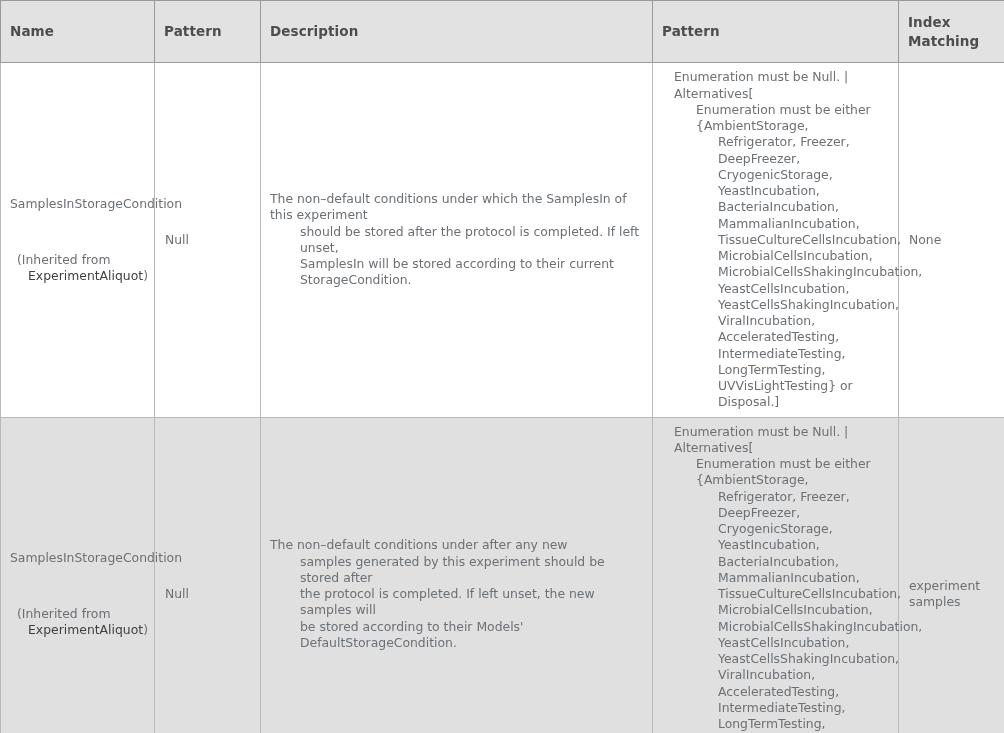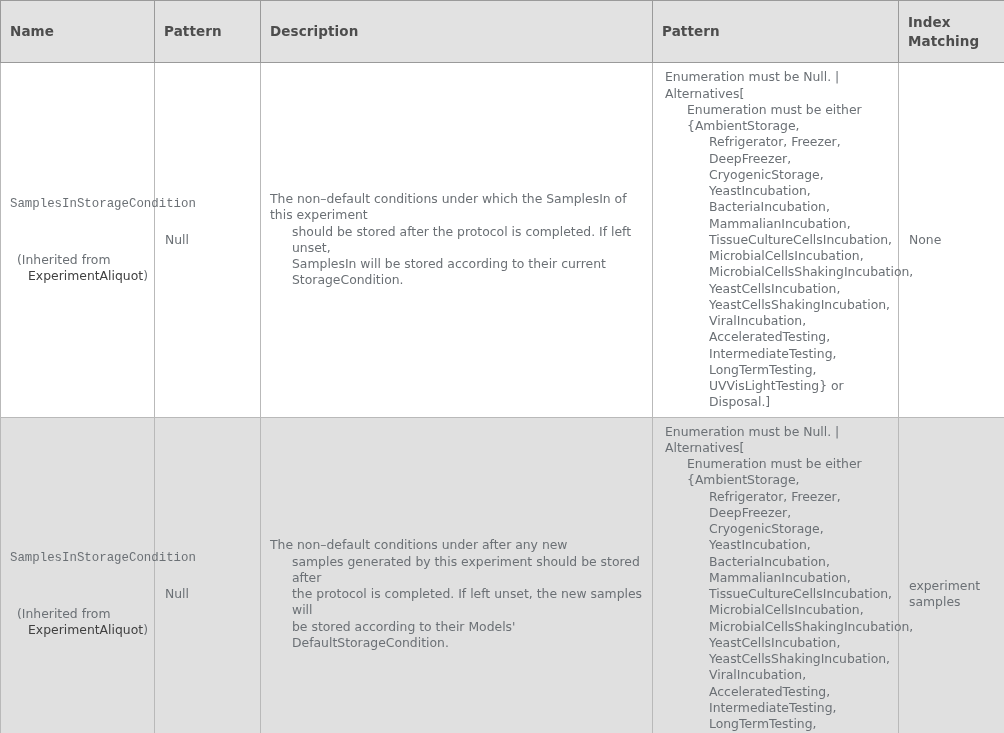--- a/index.html
+++ b/index.html
@@ -67,21 +67,20 @@
     background: #e0e0e0;
     border-color: #b9b9b9;
   }
 
   td.cell-name {
     padding-left: 9px;
   }
   .name-main {
     display: block;
     margin-bottom: 2px;
-    font-family: Liberation Mono, monospace;
   }
   .name-inherit {
     display: block;
     padding-left: 7px;
     text-indent: 0;
     margin-top: 40px;
   }
   .name-inherit .inh-line2 {
     display: block;
     padding-left: 11px;
@@ -101,27 +100,28 @@
   }
   .hang {
     margin: 0;
     padding-left: 22px;
     text-indent: -22px;
   }
   .hang .ln {
     display: block;
     padding-left: 0;
     text-indent: 0;
+    margin-left: 8px;
   }
   .hang .ln.first {
     margin-left: -22px;
   }
 
   td.cell-pattern {
-    padding-left: 12px;
+    padding-left: 21px;
     padding-right: 6px;
   }
   .pat-line {
     display: block;
   }
   .pat-l1 { padding-left: 0; }
   .pat-l2 { padding-left: 22px; }
   .pat-l3 { padding-left: 44px; }
 
   td.cell-index {

